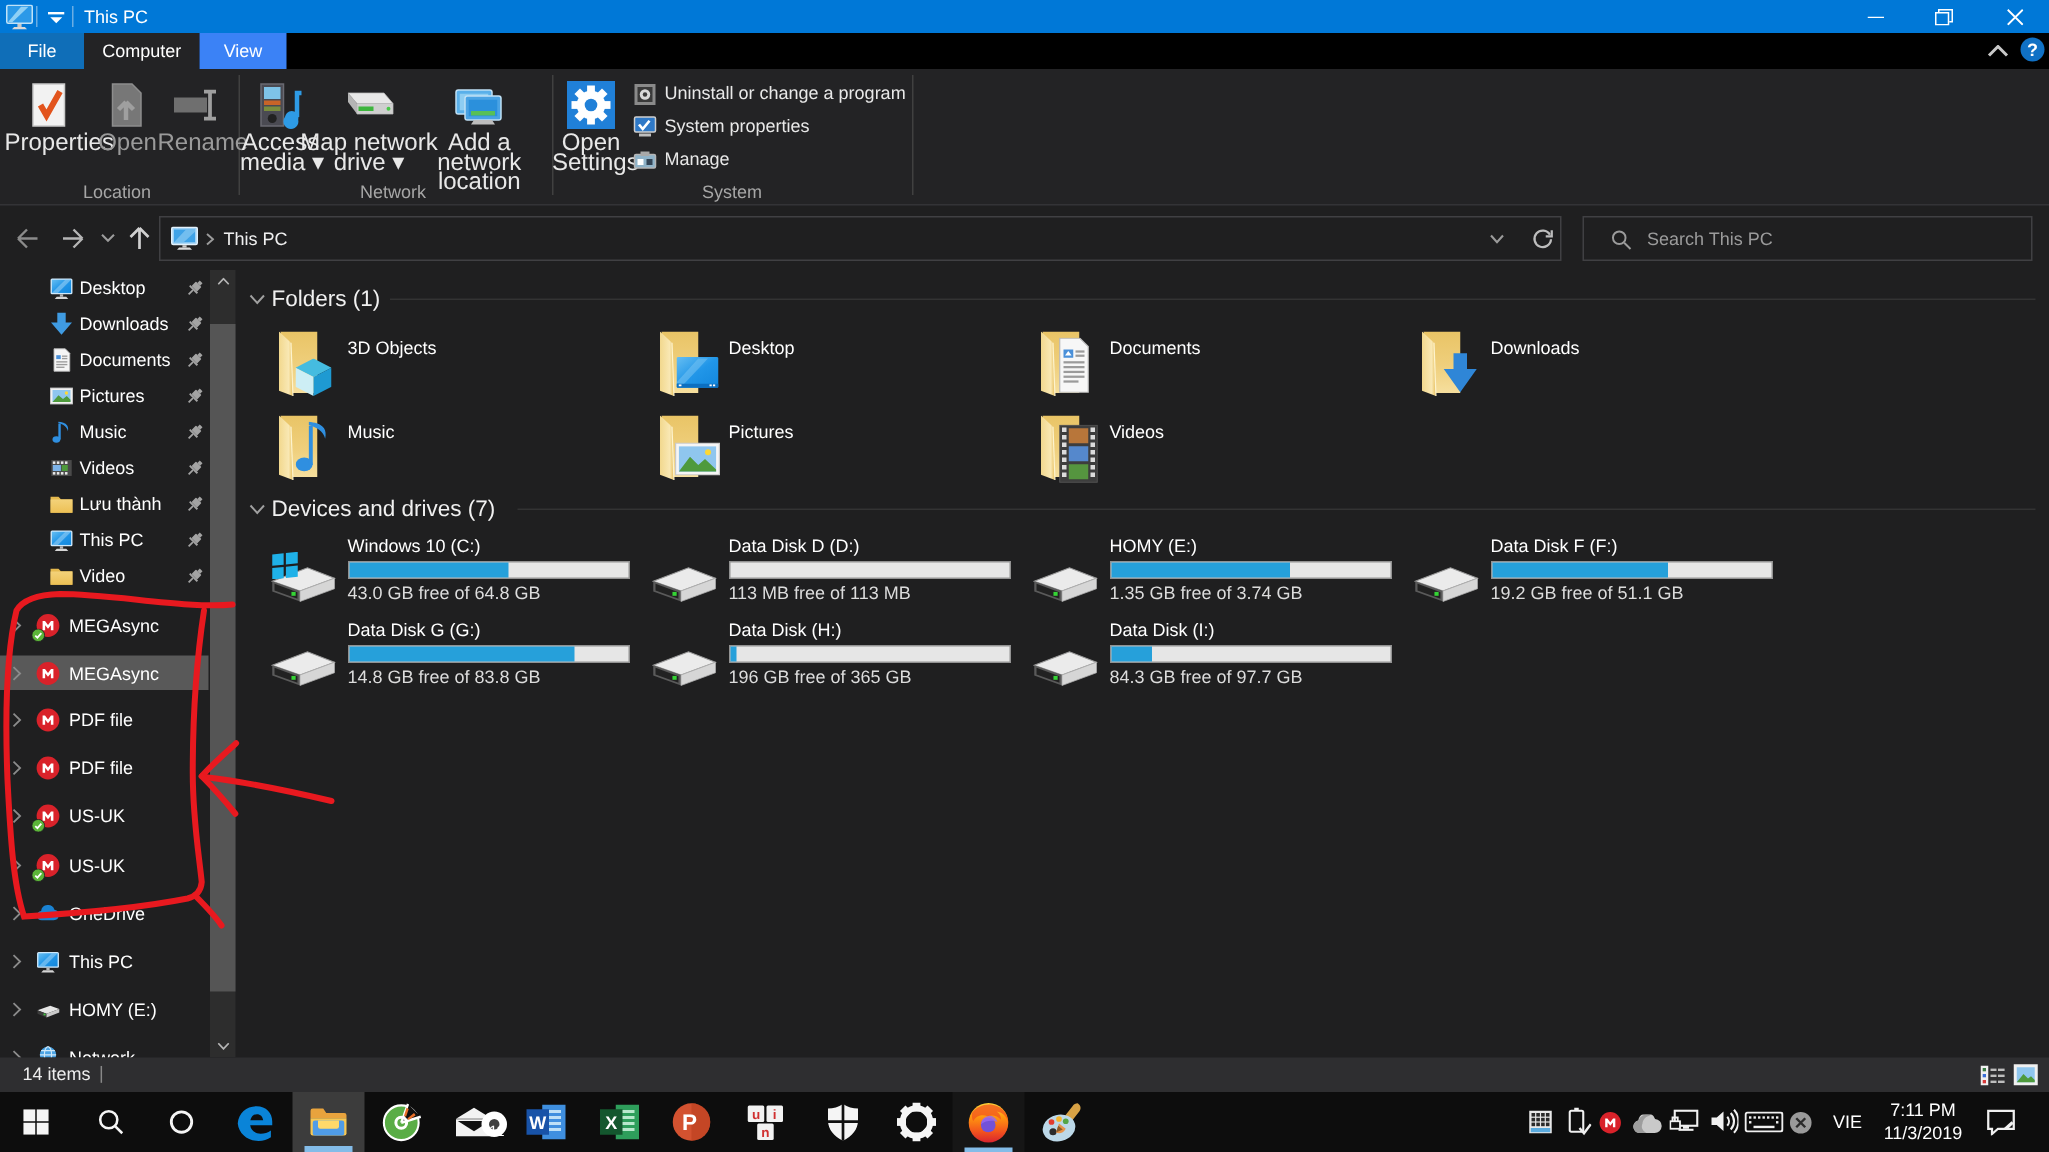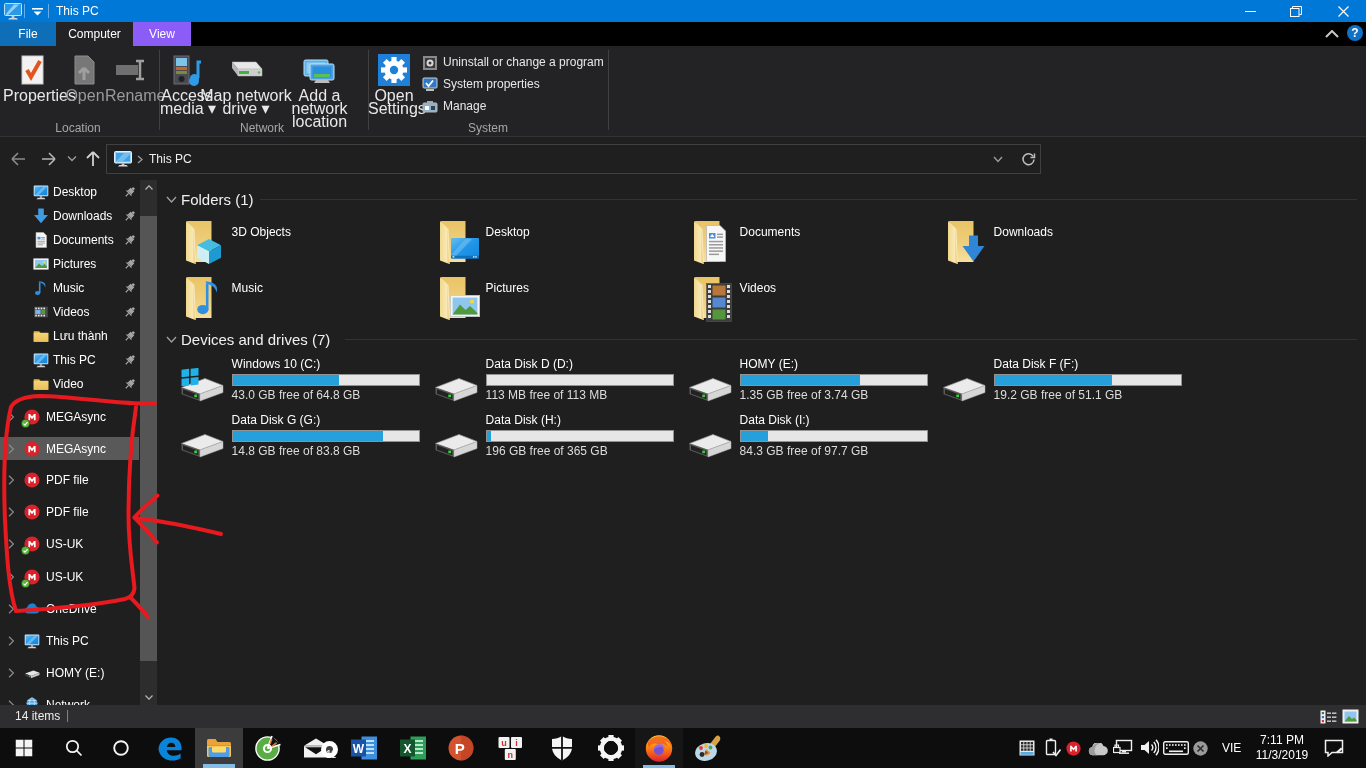--- a/index.html
+++ b/index.html
@@ -12,21 +12,21 @@
   #titlebar { left:0; top:0; width:1366px; height:22px; background:#0078d7; color:#fff; }
   #titlebar .sep { top:4px; width:1px; height:14px; background:#6aade4; }
   #title-text { left:56px; top:4px; font-size:12px; color:#fff; }
   .winbtn { top:0; height:23px; width:46px; }
 
   
   #tabrow { left:0; top:22px; width:1366px; height:24px; background:#000; }
   .tab { top:0; height:24px; font-size:12px; line-height:24px; text-align:center; color:#fff; }
   #tab-file { left:0; width:56px; background:#0f6eb8; }
   #tab-computer { left:56px; width:77px; background:#232325; }
-  #tab-view { left:133px; width:58px; background:#8b5cf6; }
+  #tab-view { left:133px; width:58px; background:#3b82f6; }
 
   
   #ribbon { left:0; top:46px; width:1366px; height:91px; background:#232325; border-bottom:1px solid #333336; }
   .rsep { top:4px; width:1px; height:80px; background:#404040; }
   .glabel { top:75px; height:14px; font-size:12px; color:#a6a6a6; text-align:center; }
   .bigbtn { top:8px; text-align:center; font-size:16px; color:#e8e8e8; line-height:13px; }
   .bigbtn .bicon { display:block; margin:0 auto 3px auto; }
   .smallrow { height:22px; font-size:12px; color:#e8e8e8; line-height:22px; }
   .smallrow svg { vertical-align:middle; margin-right:5px; }
 
@@ -451,20 +451,27 @@
       </svg>
       <div class="abs" style="left:42px;top:7px;font-size:12px;color:#f0f0f0;">This PC</div>
       <svg class="abs" style="left:886px;top:11px;" width="10" height="7" viewBox="0 0 10 7">
         <path d="M1 1 L5 5.5 L9 1" stroke="#9b9b9b" stroke-width="1.4" fill="none"></path>
       </svg>
       <svg class="abs" style="left:914px;top:7px;" width="15" height="15" viewBox="0 0 15 15">
         <path d="M12.3 4.5 A5.5 5.5 0 1 0 13 7.5" stroke="#bdbdbd" stroke-width="1.5" fill="none"></path>
         <path d="M13.5 1.5 L13.5 5.5 L9.5 5.5" fill="none" stroke="#bdbdbd" stroke-width="1.5"></path>
       </svg>
     </div>
+    <div id="searchbox" class="abs">
+      <svg class="abs" style="left:18px;top:8px;" width="14" height="14" viewBox="0 0 14 14">
+        <circle cx="5.5" cy="5.5" r="4.2" stroke="#9b9b9b" stroke-width="1.3" fill="none"></circle>
+        <path d="M8.8 8.8 L13 13" stroke="#9b9b9b" stroke-width="1.3"></path>
+      </svg>
+      <span class="abs" style="left:42px;top:0px;">Search This PC</span>
+    </div>
   </div>
 
   <div id="content" class="abs">
     <div id="sidebar" class="abs" style="left:0;top:0;width:153px;height:525px;">
       <div class="srow abs" style="top:0px;">
           <svg class="sicon">
             <use href="#s-mon"></use>
           </svg>
           <span class="slabel">Desktop</span>
           <svg class="pin">

